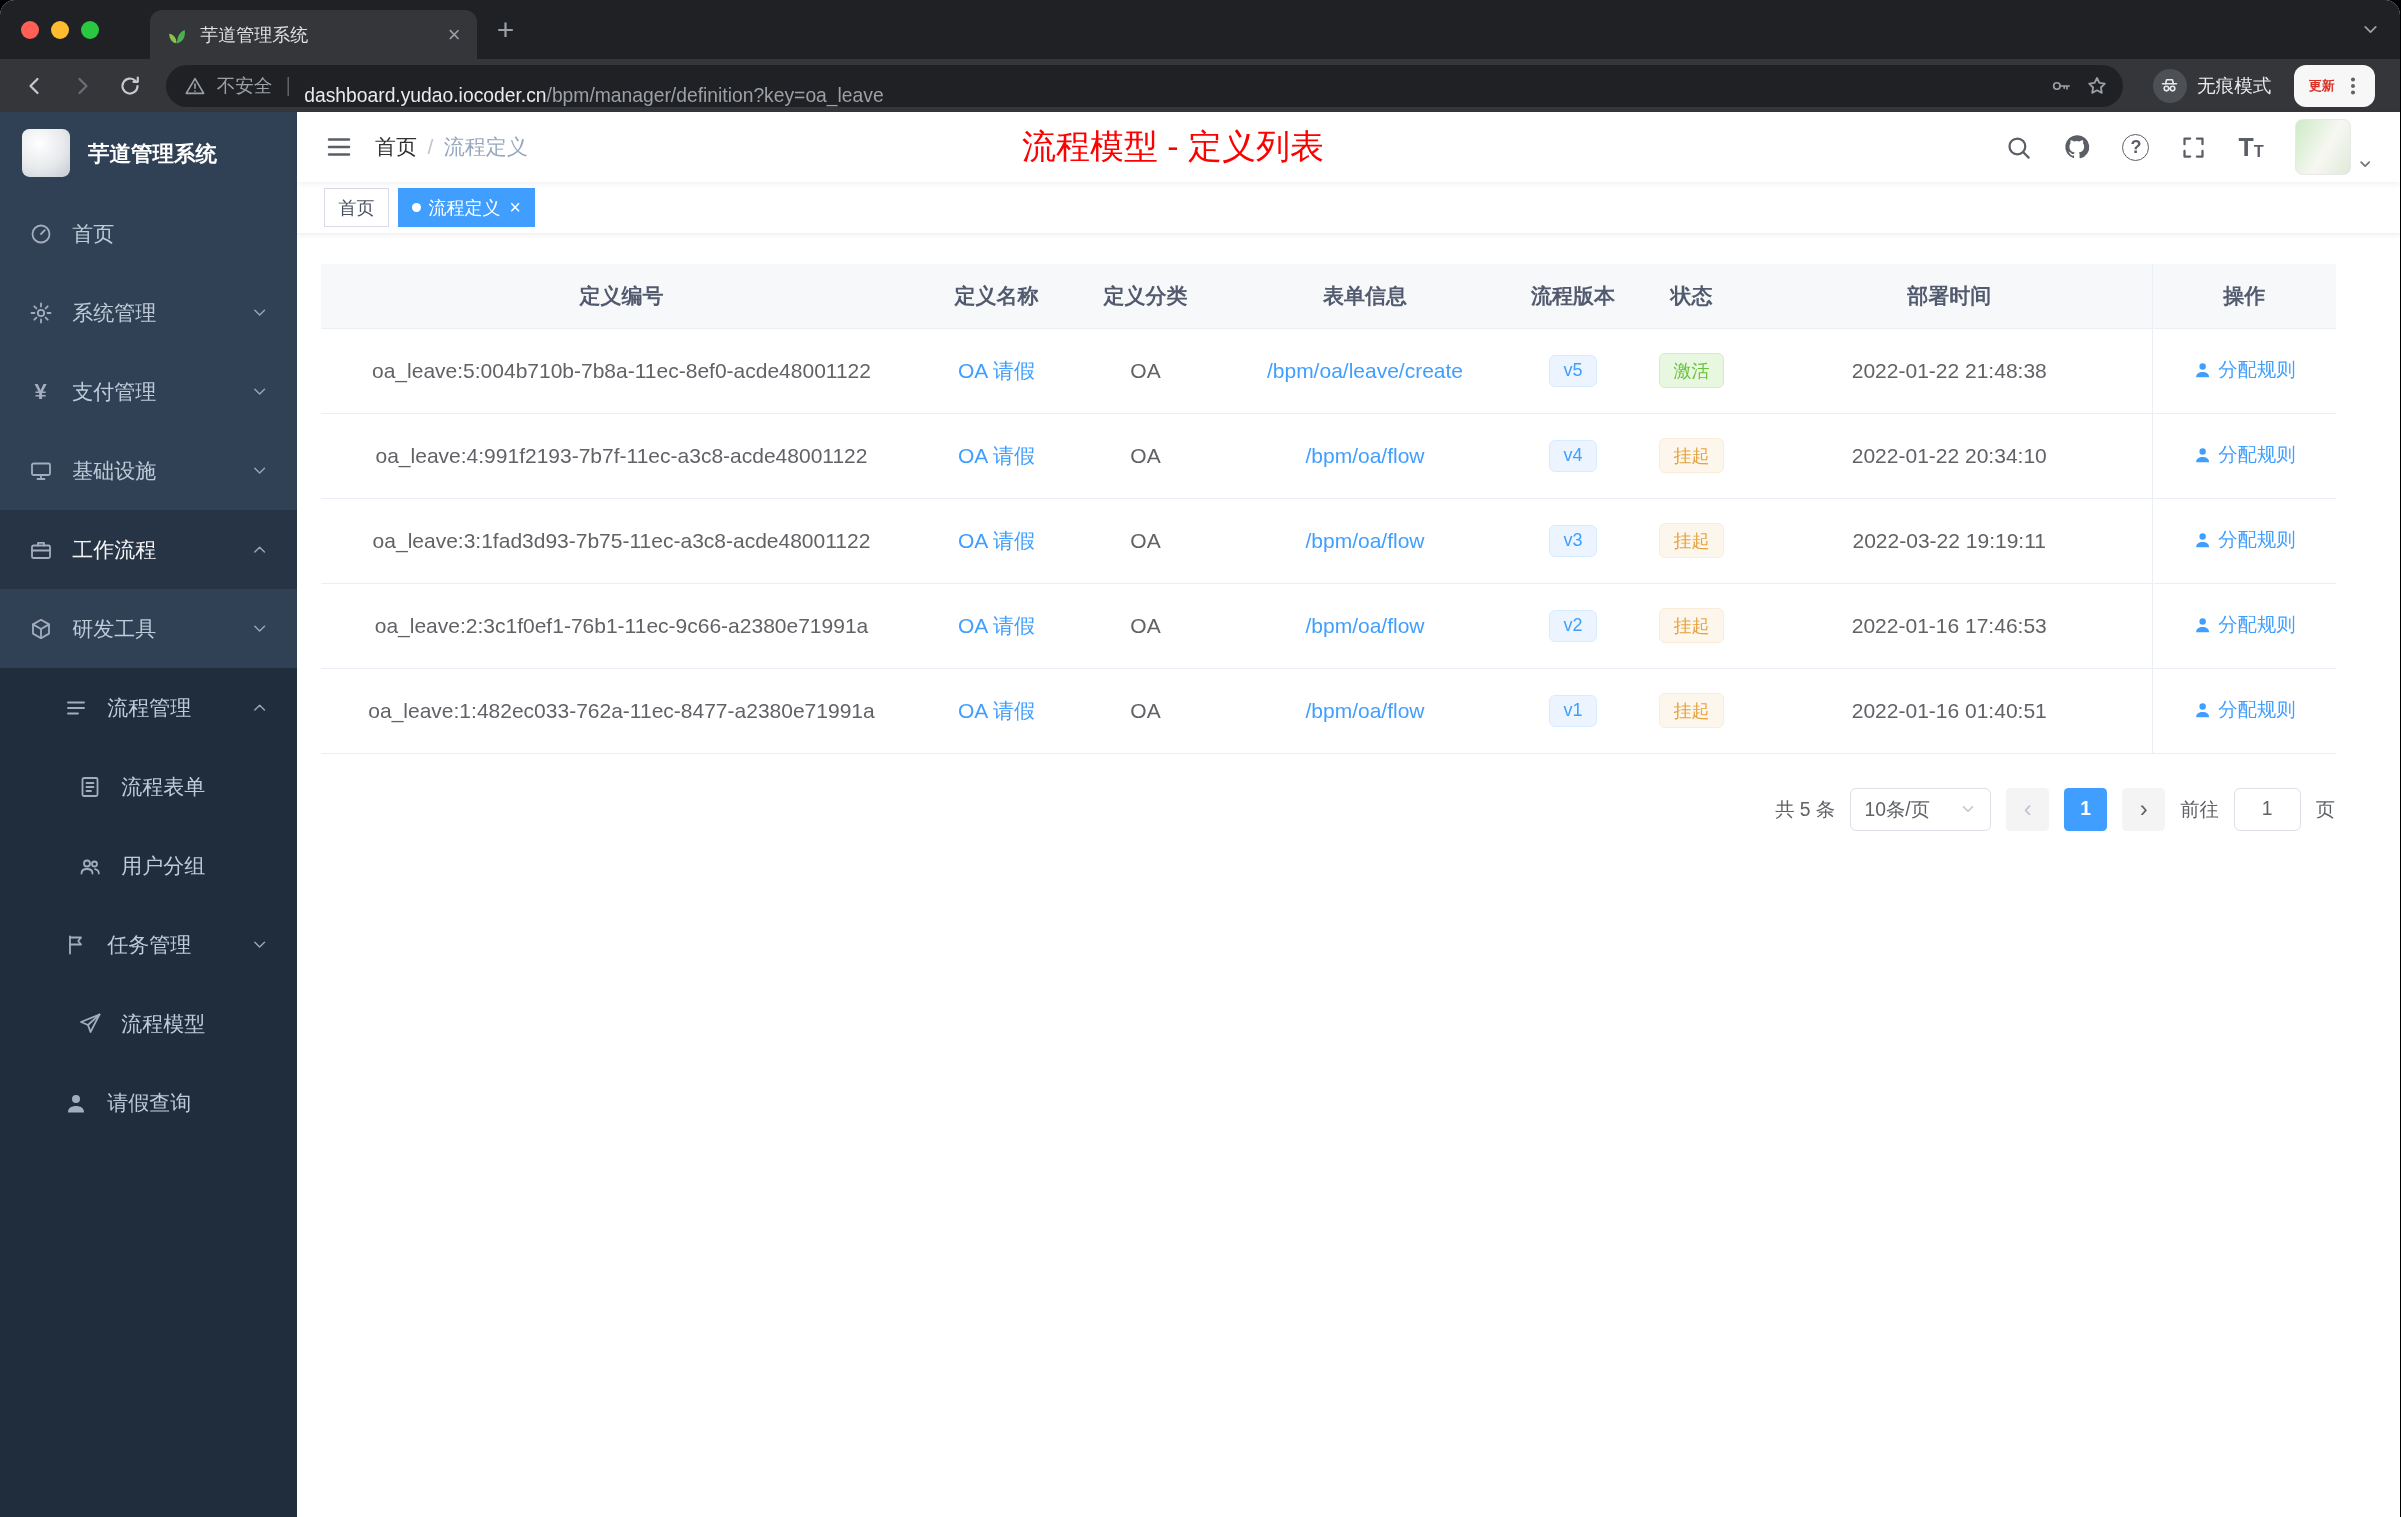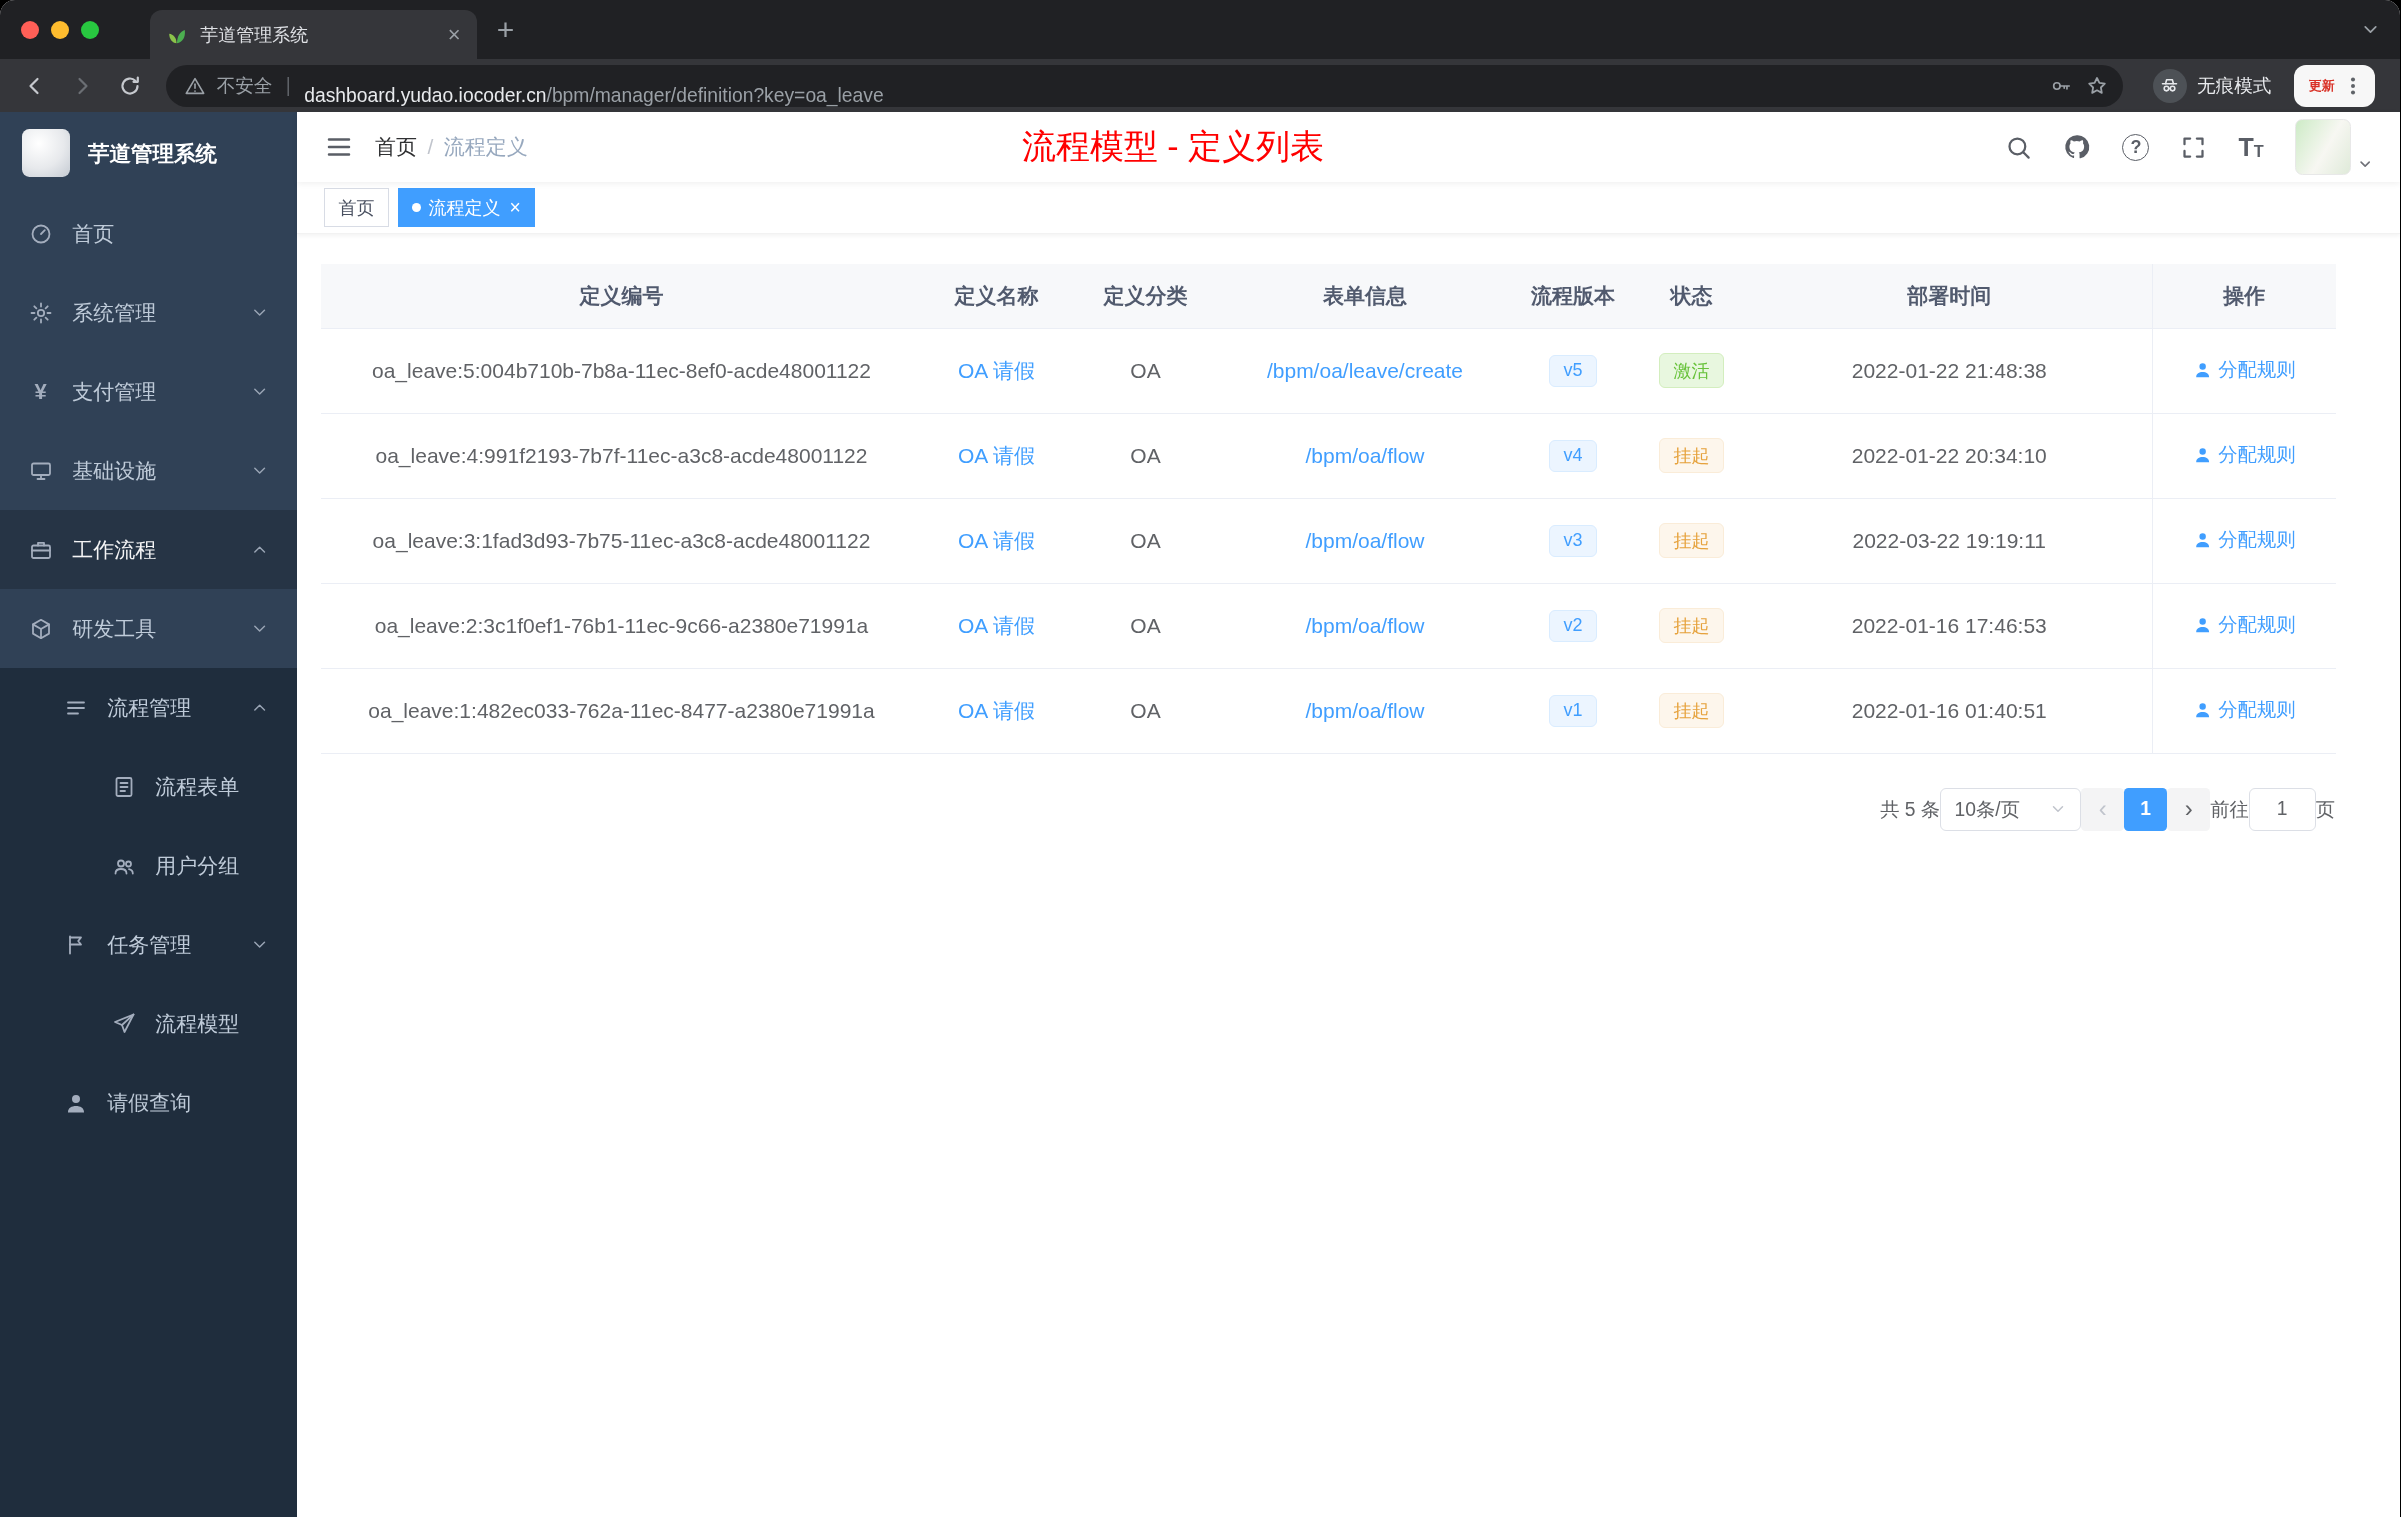--- a/index.html
+++ b/index.html
@@ -56,21 +56,21 @@
   .menu { flex:0 0 auto; }
   .menu-item { height:79px; display:flex; align-items:center; gap:19.3px; padding:0 28px;
     color:#bfcbd9; font-size:21px; }
   .mi-icon { width:25px; height:25px; color:#a3adbd; display:flex; align-items:center; justify-content:center; }
   .mi-icon svg { width:24px; height:24px; }
   .mi-icon .tgl { font-size:22px; font-weight:bold; }
   .mi-label { flex:1; white-space:nowrap; }
   .mi-chevron { color:#9aa5b5; display:flex; }
   .mi-chevron svg { width:19.3px; height:19.3px; }
   .menu-item.lvl2 { padding-left:63px; background:var(--submenu-bg,#1f2d3d); }
-  .menu-item.lvl3 { padding-left:111px; background:var(--submenu-bg,#1f2d3d); }
+  .menu-item.lvl3 { padding-left:77px; background:var(--submenu-bg,#1f2d3d); }
   .menu-item.mi-active { background:#263445; color:#f4f4f5; }
   .sidebar-fill { flex:1; background:var(--submenu-bg,#1f2d3d); }
 
   .main { flex:1; display:flex; flex-direction:column; background:#fff; min-width:0; }
   .app-header { height:70px; background:#fff; display:flex; align-items:center;
     padding:0 27px; position:relative; box-shadow:0 1.5px 6px rgba(0,0,0,.06); z-index:3; flex-shrink:0; }
   .hamburger { color:#5a5e66; margin-right:21px; display:flex; }
   .breadcrumb { font-size:21px; display:flex; gap:10.4px; align-items:center; }
   .bc-home { color:#303133; }
   .bc-sep { color:#c0c4cc; }
@@ -109,21 +109,21 @@
   .ver-tag { display:inline-block; background:#ecf5ff; border:1.5px solid #d9ecff;
     color:var(--accent,#409eff); border-radius:6px; padding:4.5px 13.4px; font-size:18px; }
   .status-tag { display:inline-block; border-radius:6px; padding:4.5px 13.4px; font-size:18px; }
   .status-tag.success { background:#e8f7df; border:1.5px solid #d3eebe; color:var(--success,#67c23a); }
   .status-tag.warning { background:#fdf6ec; border:1.5px solid #faecd8; color:var(--warning,#e6a23c); }
   .action-col { border-left:1.5px solid #ebeef5; }
   .action-link { color:var(--accent,#409eff); font-size:19.3px; display:inline-flex;
     align-items:center; gap:6px; text-decoration:none; cursor:pointer; }
   .action-link svg { width:19.3px; height:19.3px; }
 
-  .pager { display:flex; justify-content:flex-end; align-items:center; 
+  .pager { display:flex; justify-content:flex-end; align-items:center; gap:15px;
     margin-top:34px; font-size:19.3px; color:#606266; }
   .page-select { width:141px; height:43px; border:1.5px solid #dcdfe6; border-radius:6px;
     display:flex; align-items:center; justify-content:space-between; padding:0 13.4px;
     color:#606266; cursor:pointer; }
   .page-select .sel-caret { color:#c0c4cc; display:flex; }
   .page-btn { min-width:43px; height:43px; border-radius:4.5px; background:#f4f4f5;
     display:flex; align-items:center; justify-content:center; font-size:24px; cursor:pointer; }
   .page-btn.prev { color:#c0c4cc; }
   .page-btn.next { color:#606266; }
   .page-btn.num { background:var(--accent,#409eff); color:#fff; font-size:19.3px; font-weight:bold; }

